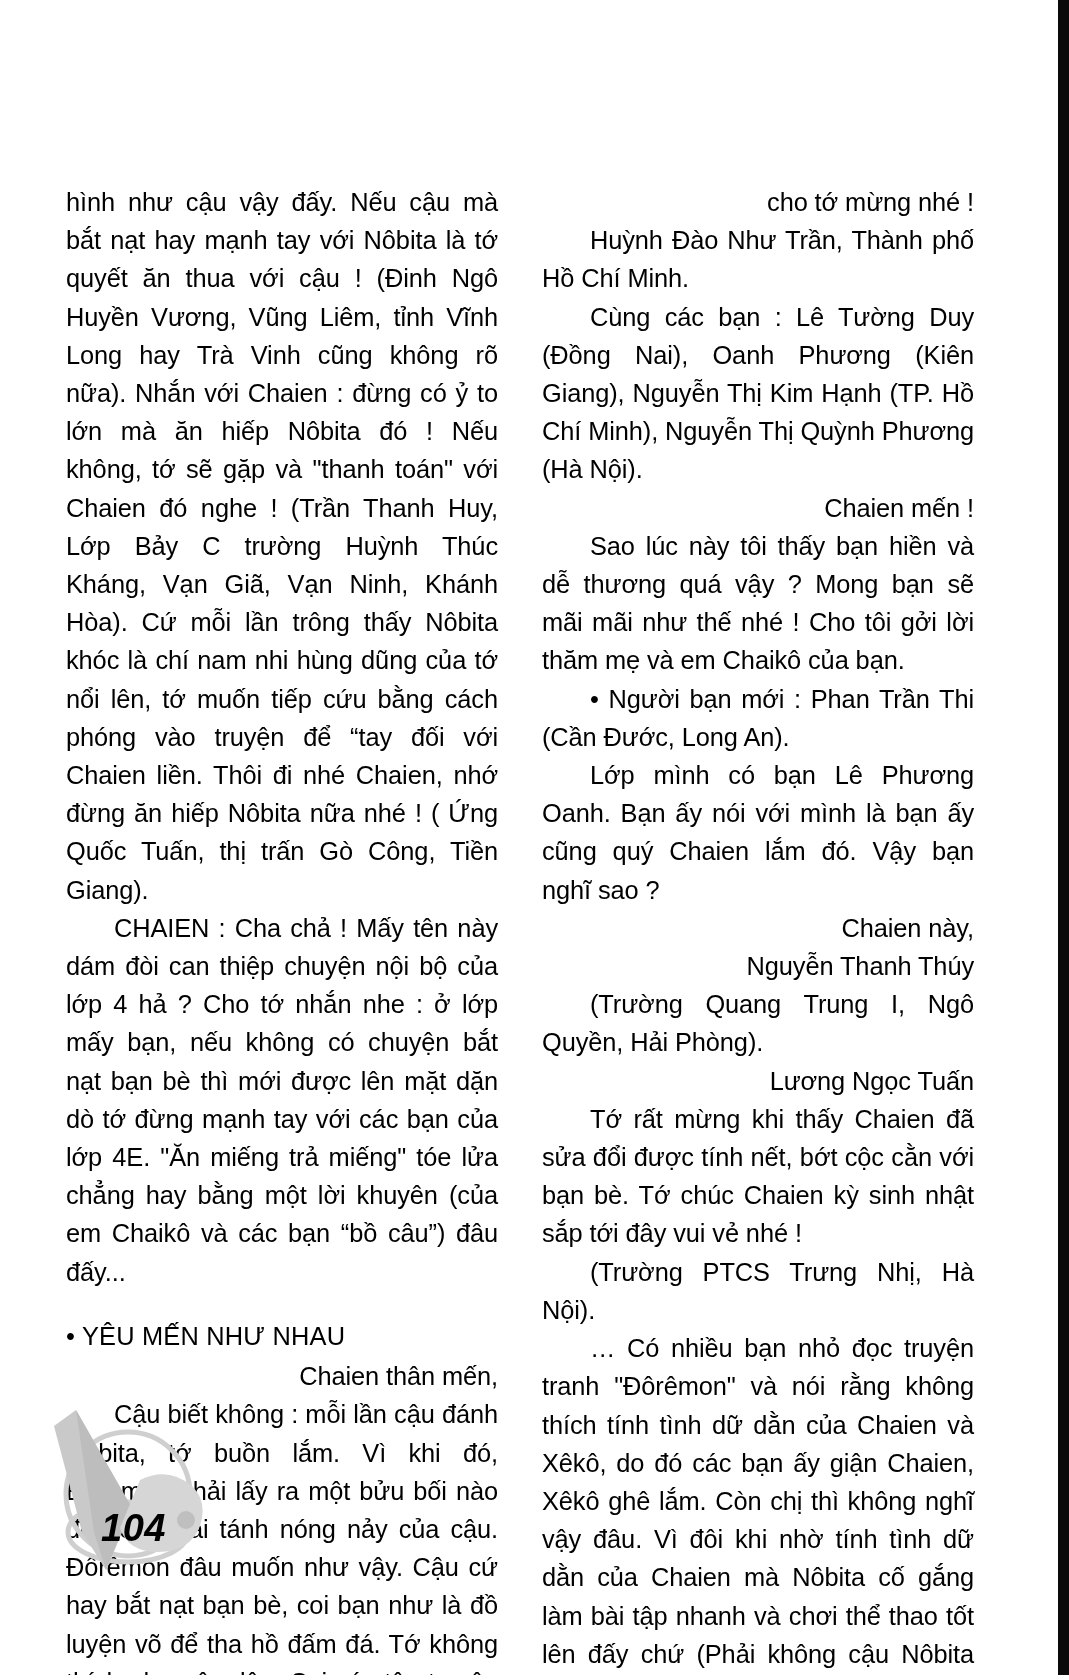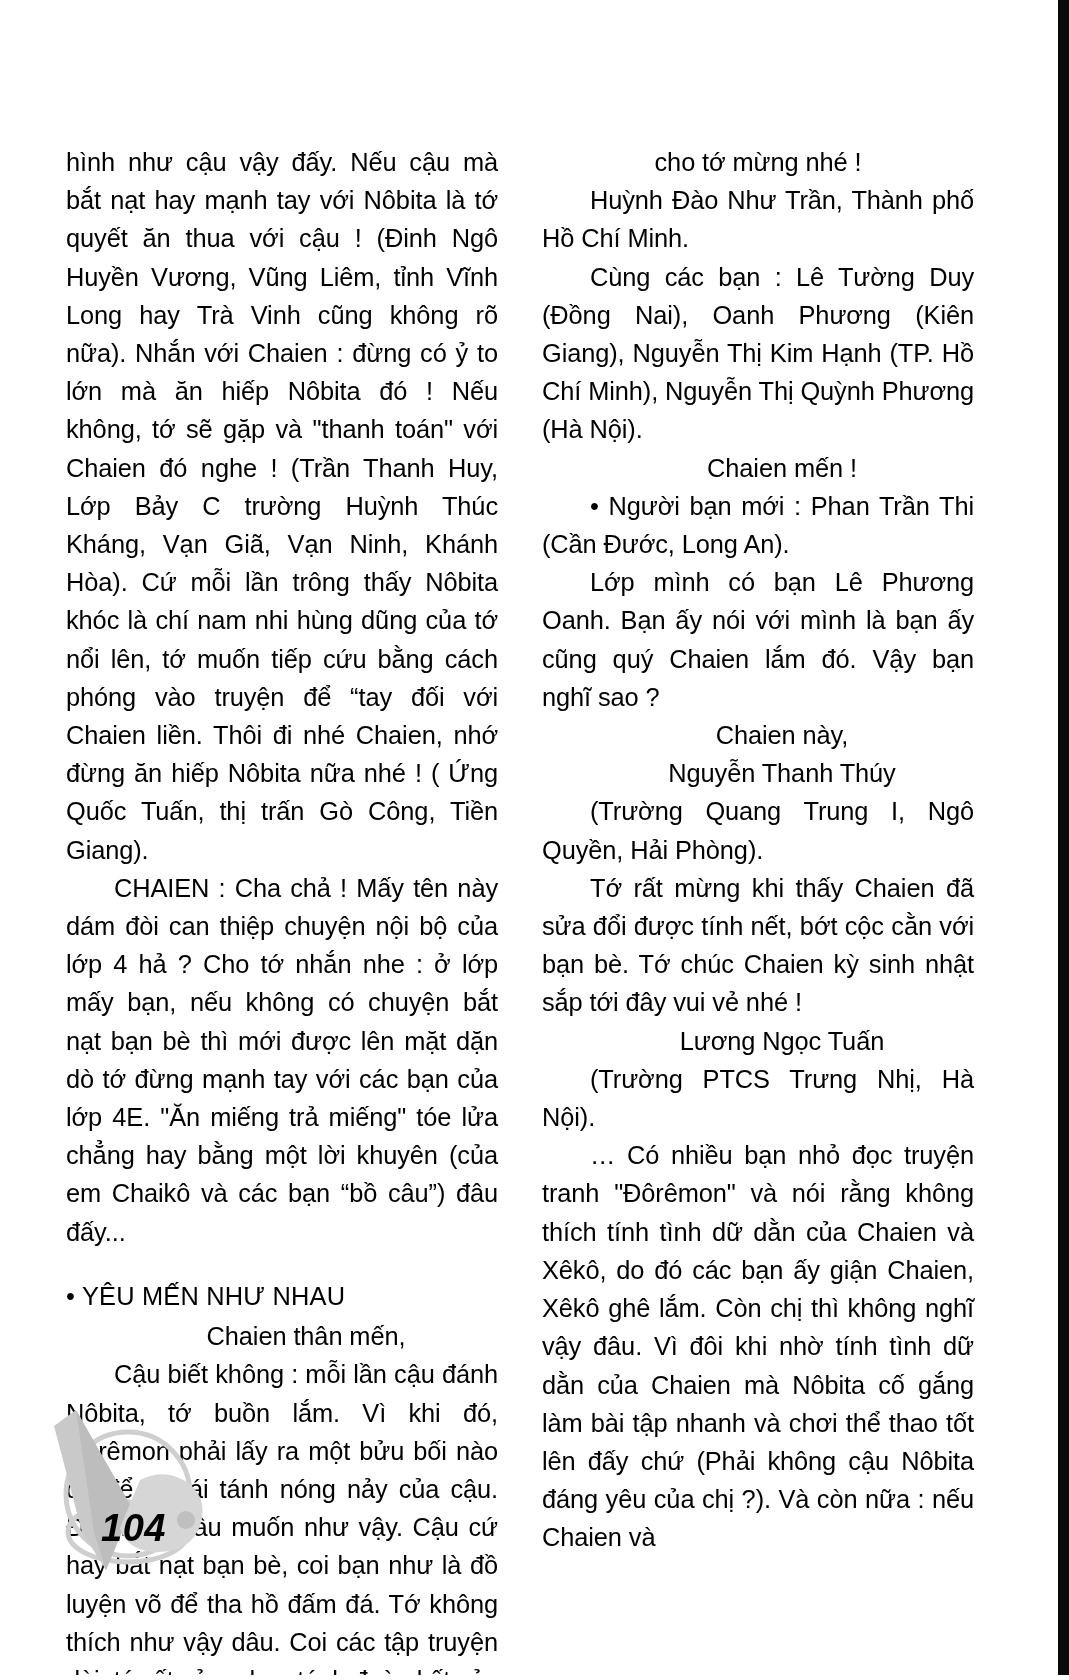--- a/index.html
+++ b/index.html
@@ -56,23 +56,24 @@
     text-justify: inter-word;
     letter-spacing: -0.1px;
     word-spacing: 0px;
     hyphens: none;
   }
   p.body.indent {
     text-indent: 48px;
   }
   p.body.noindent {
     text-indent: 0;
+    margin-top: 40px;
   }
   p.body.last {
-    text-align: center;
+    text-align: right;
   }
 
   h2.section-heading {
     margin: 0;
     font-size: 25.4px;
     line-height: 38.2px;
     font-weight: normal;
     color: #000000;
     text-align: left;
     letter-spacing: 0.2px;
@@ -129,34 +130,35 @@
     <div class="col">
 
       <p class="body noindent last">cho tớ mừng nhé !</p>
 
       <p class="body indent">Huỳnh Đào Như Trần, Thành phố Hồ Chí Minh.</p>
 
       <p class="body indent">Cùng các bạn : Lê Tường Duy (Đồng Nai), Oanh Phương (Kiên Giang), Nguyễn Thị Kim Hạnh (TP. Hồ Chí Minh), Nguyễn Thị Quỳnh Phương (Hà Nội).</p>
 
       <p class="body indent last">Chaien mến !</p>
 
+      <p class="body indent">Sao lúc này tôi thấy bạn hiền và dễ thương quá vậy ? Mong bạn sẽ mãi mãi như thế nhé ! Cho tôi gởi lời thăm mẹ và em Chaikô của bạn.</p>
 
       <p class="body indent">• Người bạn mới : Phan Trần Thi (Cần Đước, Long An).</p>
 
       <p class="body indent">Lớp mình có bạn Lê Phương Oanh. Bạn ấy nói với mình là bạn ấy cũng quý Chaien lắm đó. Vậy bạn nghĩ sao ?</p>
 
       <p class="body indent last">Chaien này,</p>
 
       <p class="body indent last">Nguyễn Thanh Thúy</p>
 
       <p class="body indent">(Trường Quang Trung I, Ngô Quyền, Hải Phòng).</p>
 
+      <p class="body indent last">Lương Ngọc Tuấn</p>
+
       <p class="body indent">Tớ rất mừng khi thấy Chaien đã sửa đổi được tính nết, bớt cộc cằn với bạn bè. Tớ chúc Chaien kỳ sinh nhật sắp tới đây vui vẻ nhé !</p>
-
-      <p class="body indent last">Lương Ngọc Tuấn</p>
 
       <p class="body indent">(Trường PTCS Trưng Nhị, Hà Nội).</p>
 
       <p class="body indent">… Có nhiều bạn nhỏ đọc truyện tranh "Đôrêmon" và nói rằng không thích tính tình dữ dằn của Chaien và Xêkô, do đó các bạn ấy giận Chaien, Xêkô ghê lắm. Còn chị thì không nghĩ vậy đâu. Vì đôi khi nhờ tính tình dữ dằn của Chaien mà Nôbita cố gắng làm bài tập nhanh và chơi thể thao tốt lên đấy chứ (Phải không cậu Nôbita đáng yêu của chị ?). Và còn nữa : nếu Chaien và</p>
     </div>
 
   </div>
 
   <div class="watermark">
     <svg width="210" height="190" viewBox="0 0 210 190" xmlns="http://www.w3.org/2000/svg">

